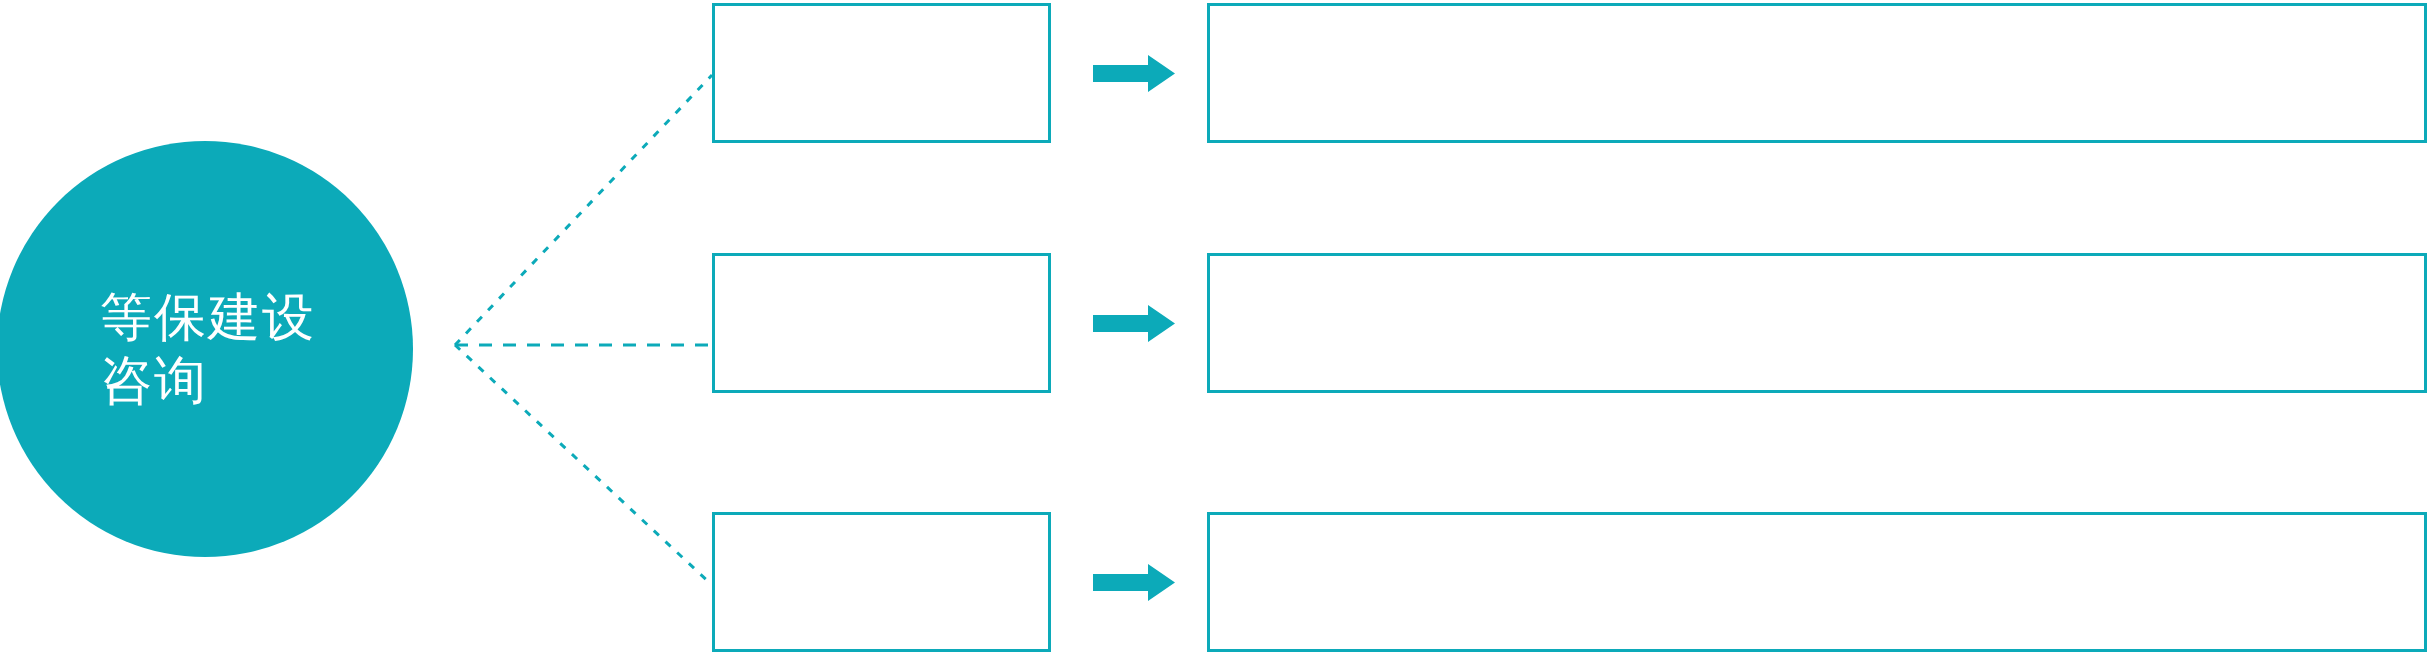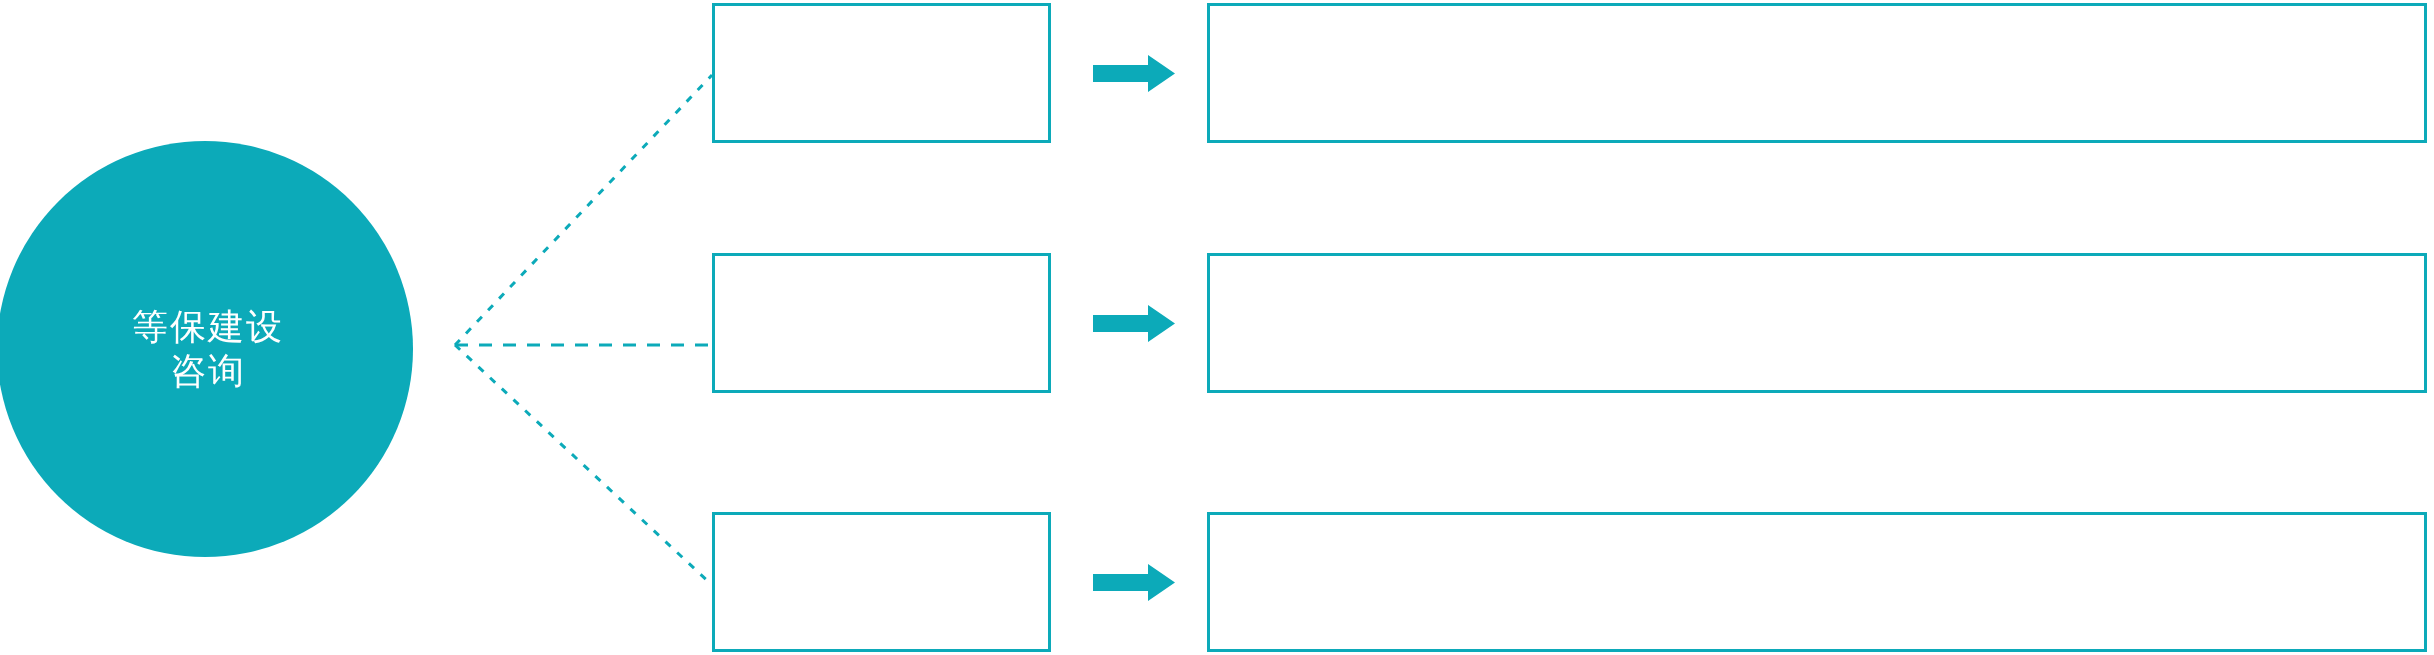--- a/index.html
+++ b/index.html
@@ -30,23 +30,23 @@
     width: 416px;
     height: 416px;
     border-radius: 50%;
     background: #0caab9;
     display: flex;
     align-items: center;
     justify-content: center;
   }
   .hub-label {
     color: #ffffff;
-    font-size: 36px;
+    font-size: 52px;
     line-height: 1.22;
-    text-align: center;
+    text-align: left;
     letter-spacing: 2px;
     font-weight: 400;
     white-space: pre-line;
     padding-left: 6px;
   }
   .row {
     position: absolute;
     left: 0;
     width: 2434px;
     height: 140px;

